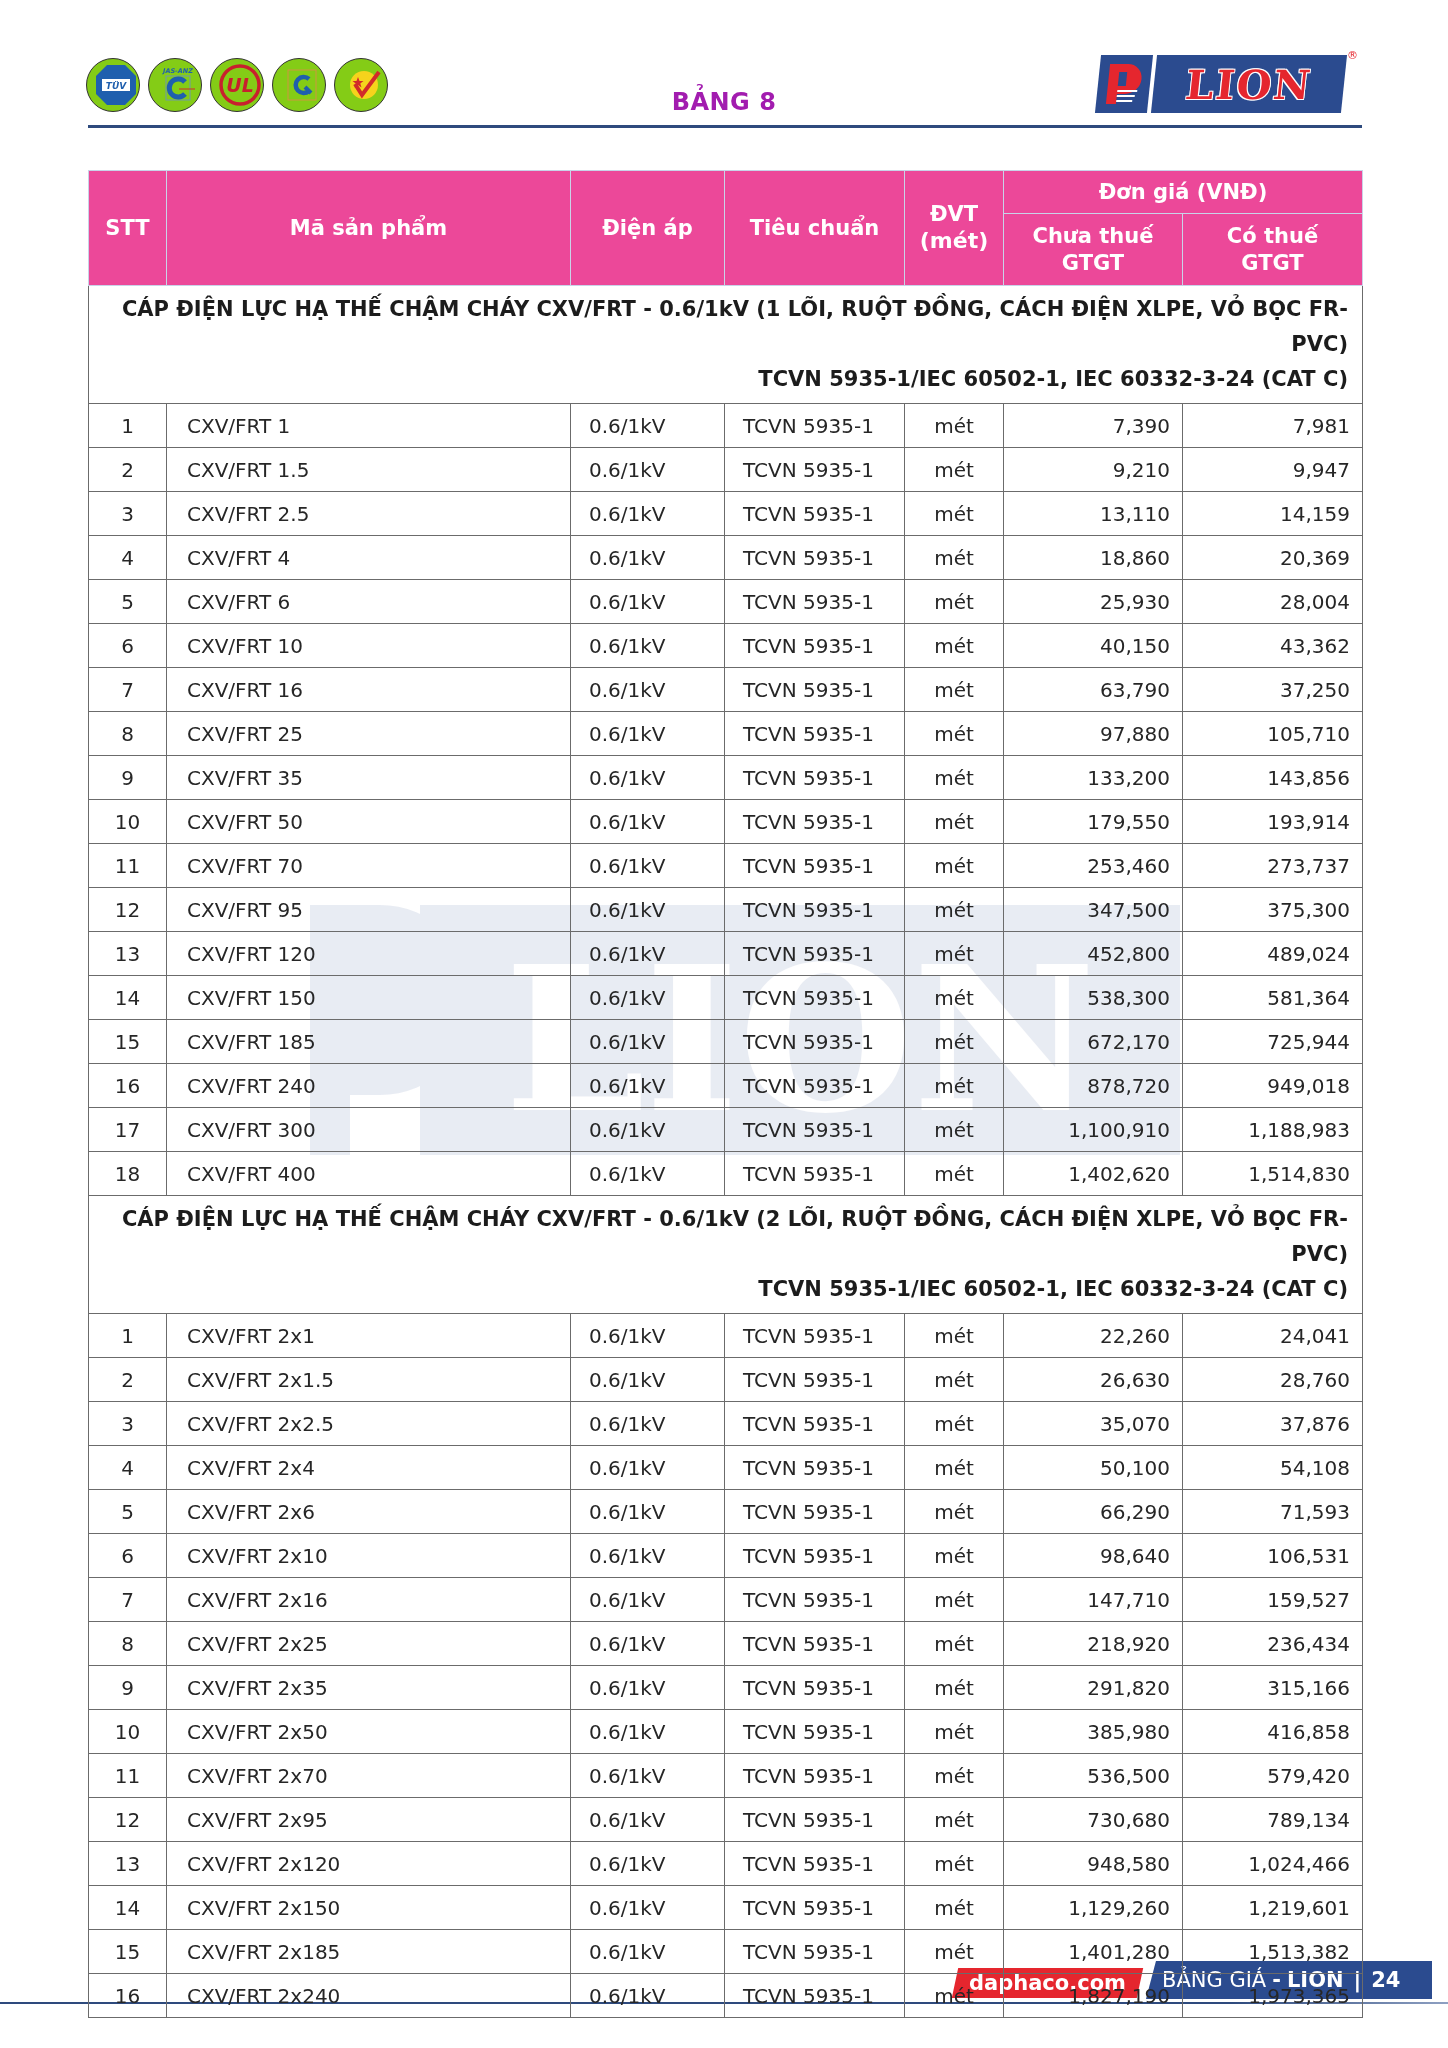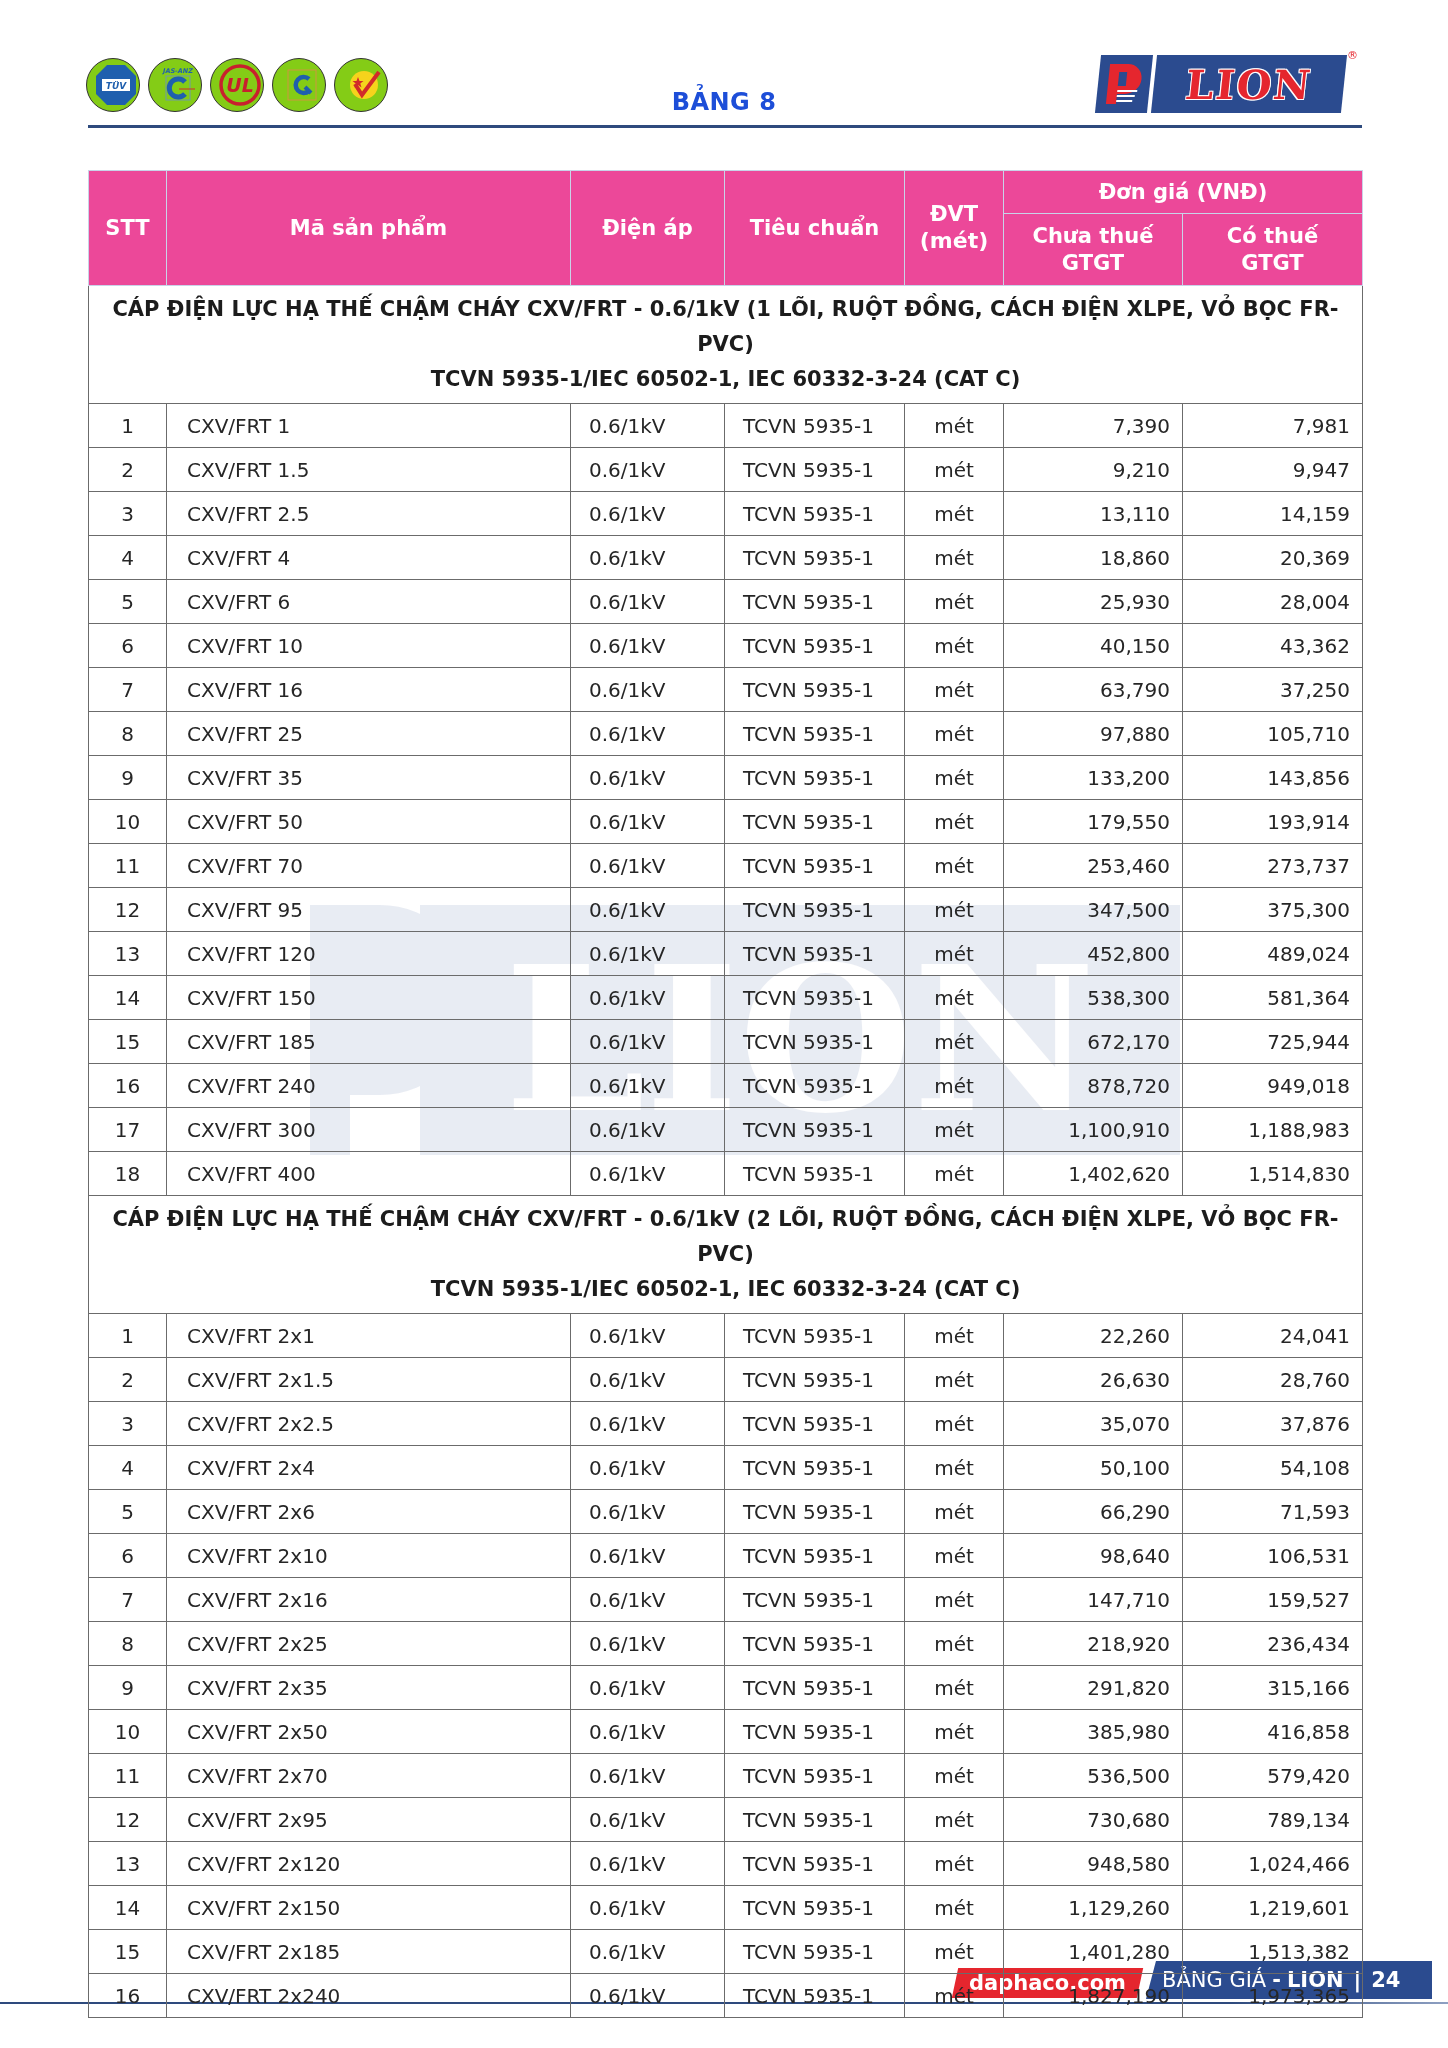--- a/index.html
+++ b/index.html
@@ -8,21 +8,21 @@
 
   
   .cert-row { position: absolute; left: 86px; top: 58px; display: flex; gap: 8px; }
   .cert { width: 54px; height: 54px; border-radius: 50%; border: 1.5px solid #333;
           display: flex; align-items: center; justify-content: flex-end; background: #84cc16;
           box-sizing: border-box; position: relative; overflow: hidden; font-style: italic; }
   .cert svg { width: 46px; height: 46px; }
   .top-rule { position: absolute; left: 88px; top: 125px; width: 1274px; height: 3px; background: #2e4a7d; }
   .doc-title { position: absolute; left: 0; width: 1448px; top: 88px; text-align: center;
                font-family: "DejaVu Sans", sans-serif; font-weight: bold; font-size: 24px;
-               color: #1d4ed8; letter-spacing: 0.5px; }
+               color: #a21caf; letter-spacing: 0.5px; }
   .brand { position: absolute; left: 1098px; top: 55px; height: 58px; display: flex; }
   .brand-mark { width: 52px; height: 58px; background: #2b4b8f; margin-right: 4px;
                 transform: skewX(-6deg); display: flex; align-items: center; justify-content: center; }
   .brand-name { width: 190px; height: 58px; background: #2b4b8f; transform: skewX(-6deg);
                 display: flex; align-items: center; justify-content: center;
                 font-family: "DejaVu Serif", serif; font-weight: bold; font-size: 40px;
                 color: #e5262e; letter-spacing: 2px;
                 text-shadow: 1px 1px 0 #fff, -1px -1px 0 #fff, 1px -1px 0 #fff, -1px 1px 0 #fff; }
   .brand-reg { position: absolute; right: -14px; top: -6px; font-size: 11px; color: #e5262e; }
 
@@ -35,21 +35,21 @@
   .price-table th .sub { font-weight: bold; font-size: 22px; }
   .price-table td { border: 1px solid #6b6b6b; height: 43px; padding: 0;
                     font-family: "DejaVu Sans", sans-serif; font-size: 20px; color: #262626;
                     background: transparent; }
   .c-stt { text-align: center; }
   .c-code { text-align: left; padding-left: 20px !important; }
   .c-volt { text-align: left; padding-left: 18px !important; }
   .c-std { text-align: left; padding-left: 18px !important; }
   .c-unit { text-align: center; }
   .c-num { text-align: right; padding-right: 12px !important; }
-  .section-row td { font-weight: bold; font-size: 21px; color: #1c1c1c; text-align: center;
+  .section-row td { font-weight: bold; font-size: 21px; color: #1c1c1c; text-align: right;
                     padding: 6px 14px !important; line-height: 35px; height: auto; }
 
   
   .watermark { position: absolute; left: 310px; top: 905px; width: 900px; height: 250px;
                pointer-events: none; opacity: 0.10; z-index: 0; }
   .price-table { z-index: 1; }
 
   
   .footer { position: absolute; top: 1961px; left: 955px; height: 38px; display: flex; }
   .foot-site { background: #e5262e; color: #fff; font-weight: bold; font-size: 21px;

